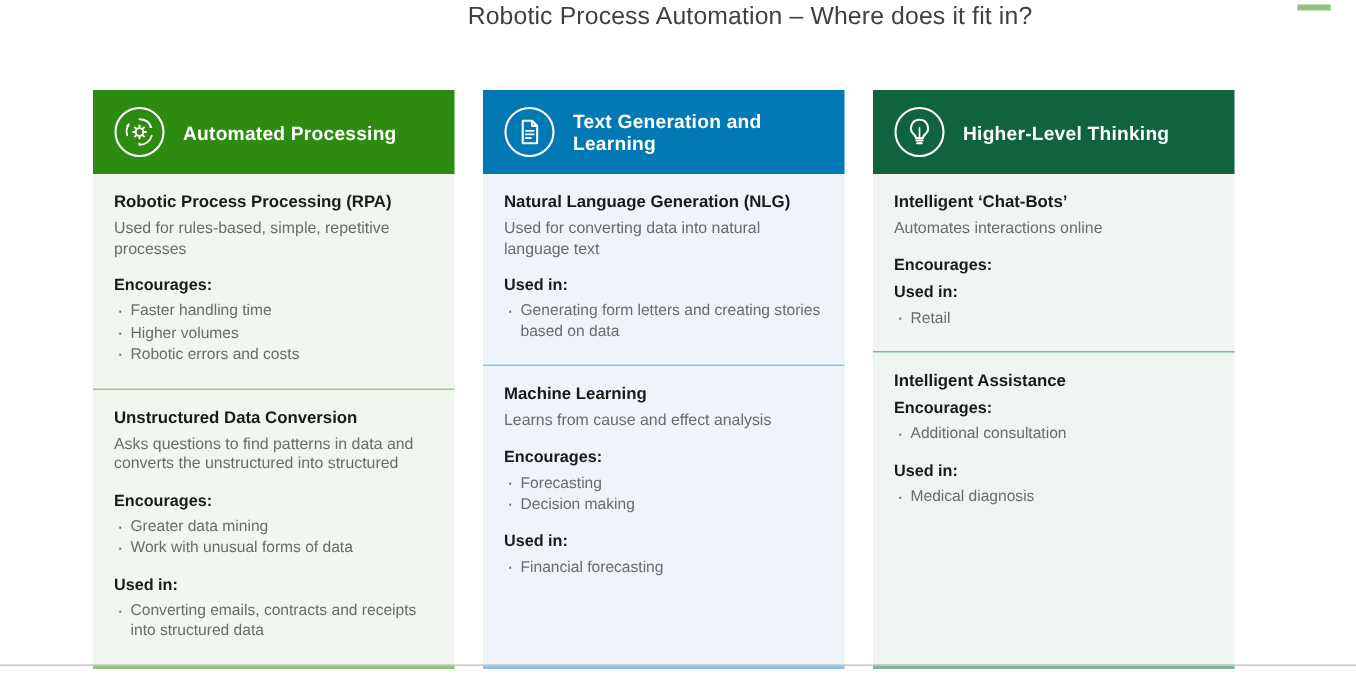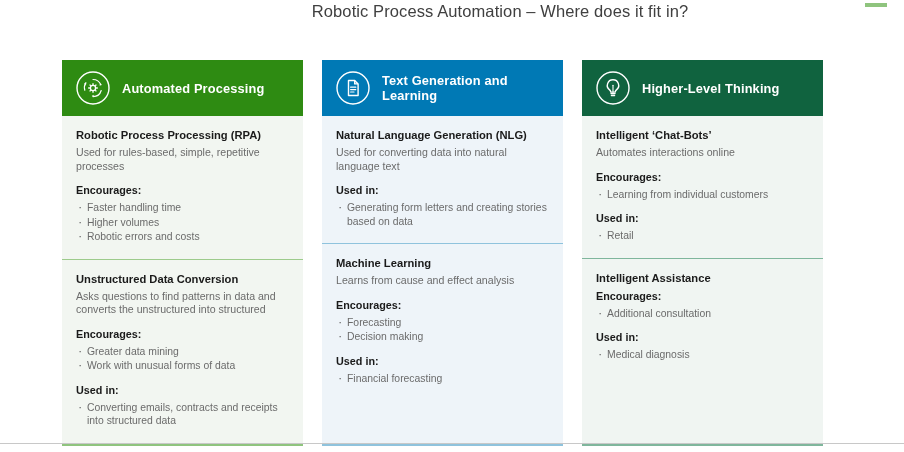--- a/index.html
+++ b/index.html
@@ -272,23 +272,20 @@
           </svg>
         </span>
         <span class="head-label">Higher-Level Thinking</span>
       </div>
       <div class="col-body body-dgreen">
 
         <div class="section">
           <div class="sec-title">Intelligent ‘Chat-Bots’</div>
           <div class="sec-desc">Automates interactions online</div>
           <div class="sub-head">Encourages:</div>
-          <ul class="bullets">
-            <li>Learning from individual customers</li>
-          </ul>
           <div class="sub-head">Used in:</div>
           <ul class="bullets">
             <li>Retail</li>
           </ul>
         </div>
 
         <div class="section sep-dgreen">
           <div class="sec-title">Intelligent Assistance</div>
           <div class="sub-head">Encourages:</div>
           <ul class="bullets">

